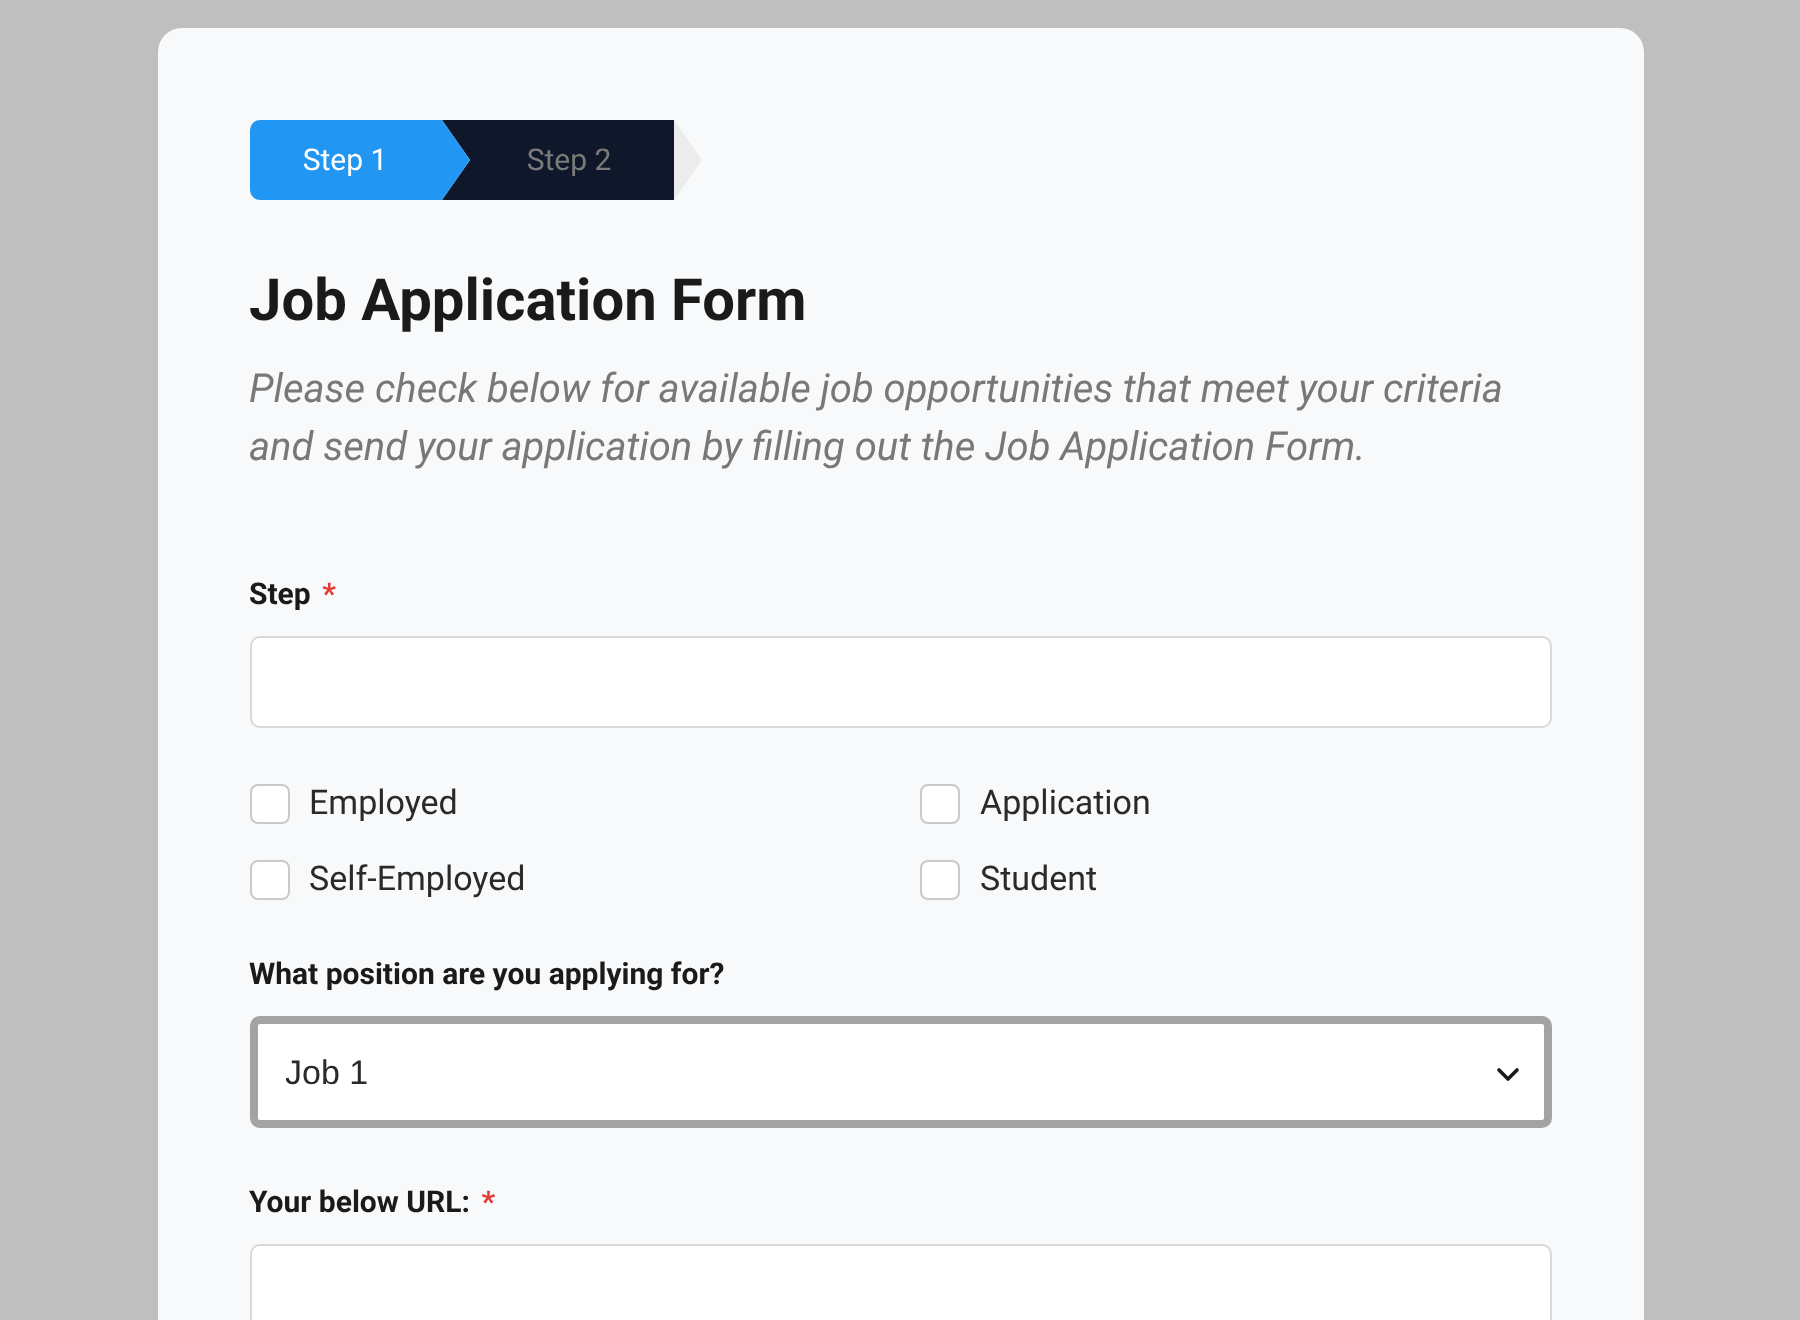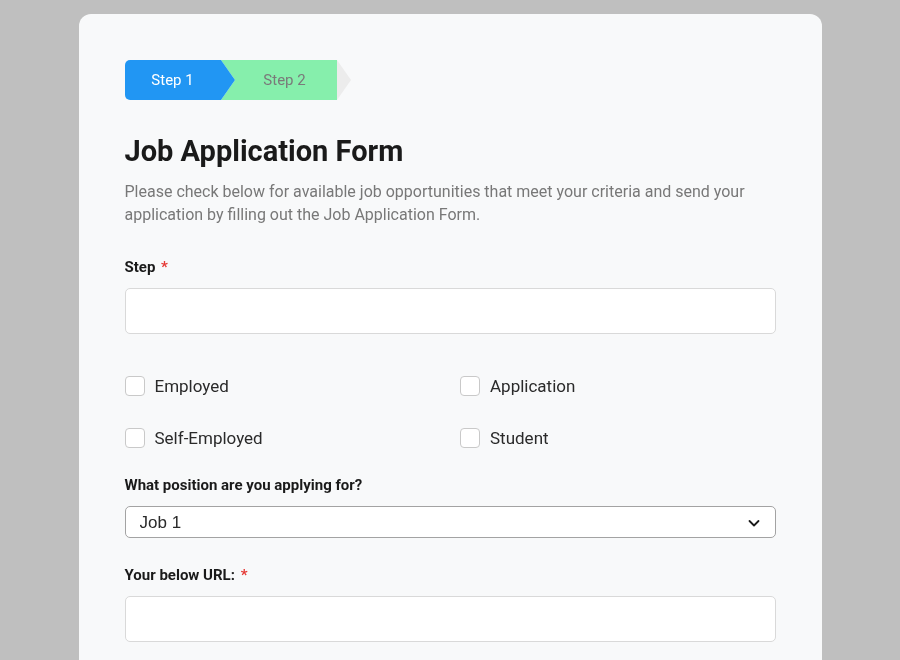--- a/index.html
+++ b/index.html
@@ -46,21 +46,21 @@
       right: -14px;
       top: 0;
       width: 0;
       height: 0;
       border-top: 20px solid transparent;
       border-bottom: 20px solid transparent;
       border-left: 14px solid #2196f3;
       z-index: 2;
     }
     .step-inactive {
-      background: #86efac;
+      background: #0f172a;
       color: #7a7a7a;
       width: 116px;
       padding-left: 36px;
       margin-left: 0;
     }
     .step-inactive::before {
       content: "";
       position: absolute;
       left: 0;
       top: 0;
@@ -82,24 +82,25 @@
       border-bottom: 20px solid transparent;
       border-left: 14px solid #ececec;
     }
     .form-title {
       font-size: 29px;
       font-weight: 700;
       color: #1a1a1a;
       margin-bottom: 12px;
     }
     .form-description {
-      font-size: 16px;
+      font-size: 20px;
       color: #787878;
       line-height: 1.45;
-      margin-bottom: 32px;
+      margin-bottom: 50px;
+      font-style: italic;
     }
     .field-group {
       margin-bottom: 28px;
     }
     .field-label {
       font-size: 15px;
       font-weight: 700;
       color: #1a1a1a;
       display: block;
       margin-bottom: 12px;
@@ -122,43 +123,42 @@
       display: grid;
       grid-template-columns: 1fr 1fr;
       row-gap: 18px;
       column-gap: 20px;
       margin-top: 14px;
     }
     .checkbox-item {
       display: flex;
       align-items: center;
       gap: 10px;
-      margin-top: 14px;
     }
     .checkbox-box {
       width: 20px;
       height: 20px;
       border: 1.5px solid #c9c9c9;
       border-radius: 4px;
       background: #fff;
       cursor: pointer;
       flex-shrink: 0;
     }
     .checkbox-label {
       font-size: 17px;
       color: #2a2a2a;
     }
     .select-wrapper {
       position: relative;
       width: 100%;
     }
     .select-input {
       width: 100%;
-      height: 32px;
-      border: 1px solid #a3a3a3;
+      height: 56px;
+      border: 4px solid #a3a3a3;
       border-radius: 5px;
       background: #fff;
       font-size: 17px;
       color: #2a2a2a;
       padding: 0 40px 0 14px;
       appearance: none;
       -webkit-appearance: none;
       cursor: pointer;
       outline: none;
     }

